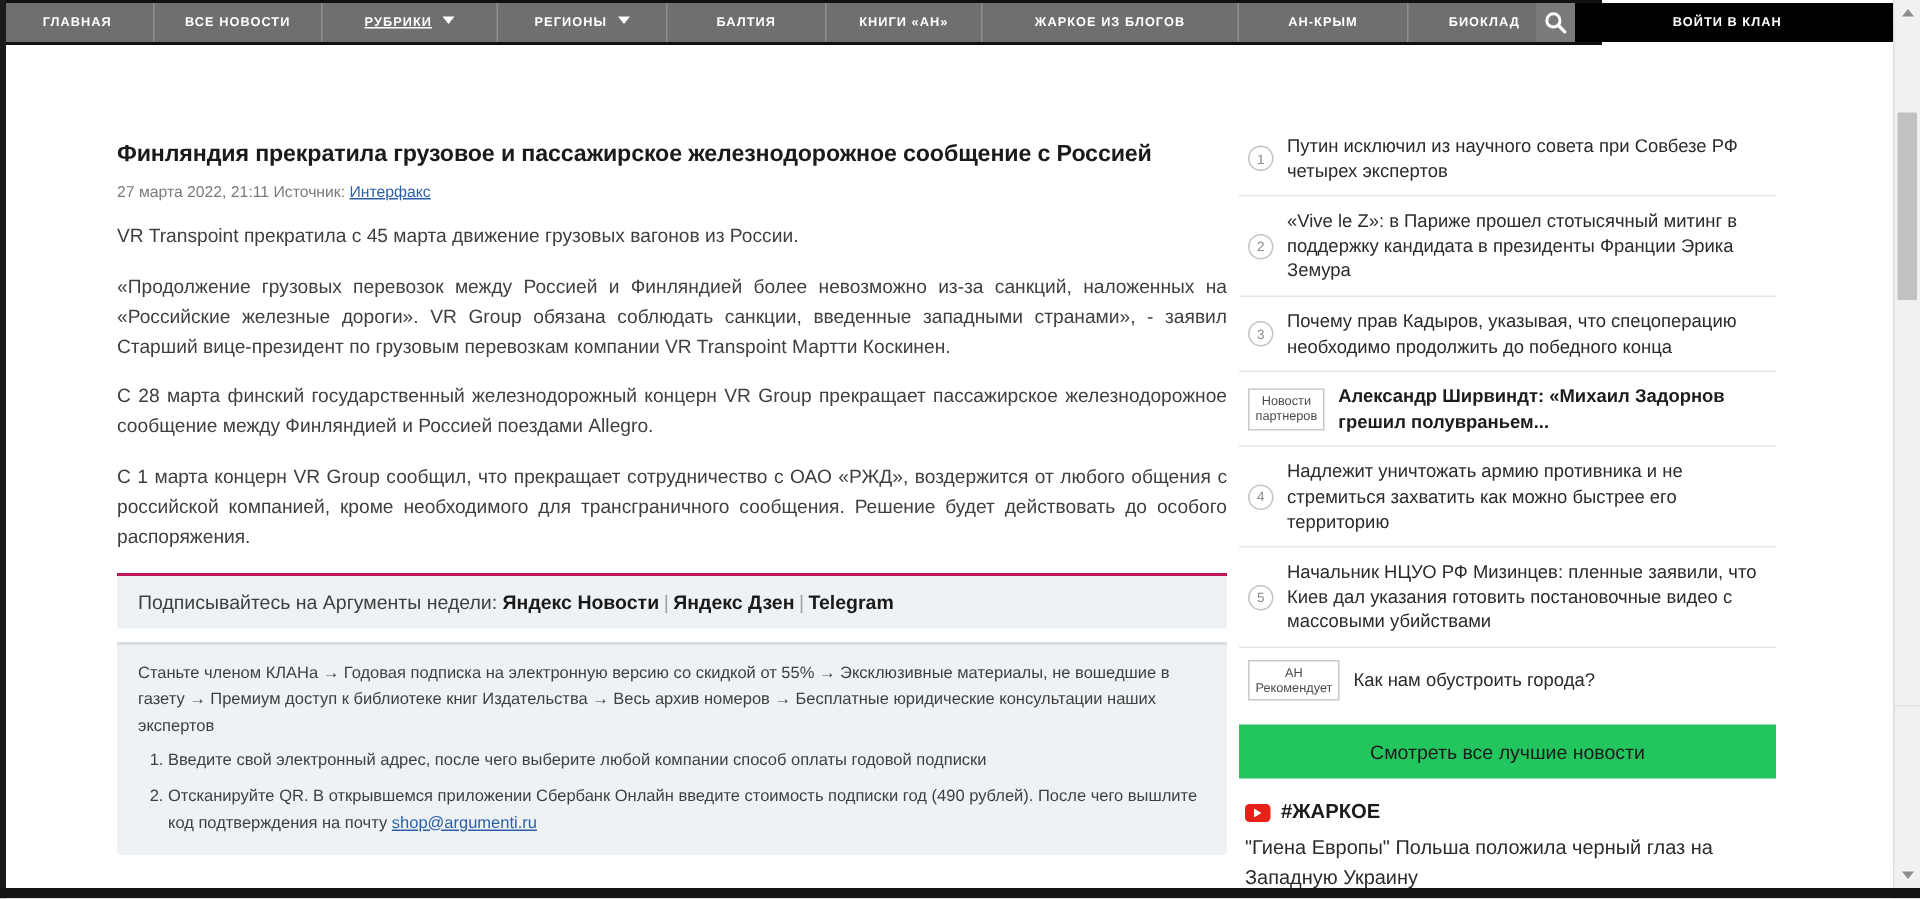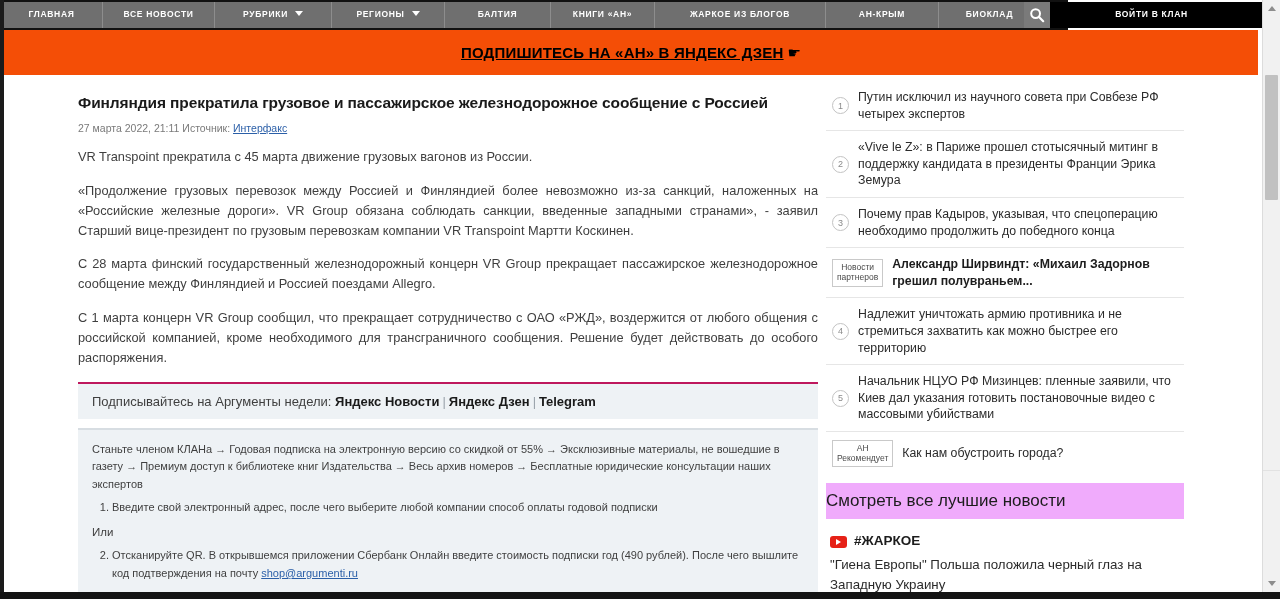--- a/index.html
+++ b/index.html
@@ -31,21 +31,21 @@
     flex: 1 1 auto;
     display:flex; align-items:center; justify-content:center; gap:7px;
     color:#ffffff; font-size:8.5px; font-weight:bold; letter-spacing:.7px;
     border-right:1px solid #8d8d8d;
     text-transform:uppercase; white-space:nowrap;
     padding: 0 4px 3px 4px;
   }
   .nav-item:first-child { border-left:1px solid #8d8d8d; }
   .nav-item.w-home { flex:0 0 103px; }
   .nav-item.w-all  { flex:0 0 112px; }
-  .nav-item.w-rub  { flex:0 0 117px; }
+  .nav-item.w-rub  { flex:0 0 117px;text-decoration:underline; }
   .nav-item.w-reg  { flex:0 0 113px; }
   .nav-item.w-balt { flex:0 0 106px; }
   .nav-item.w-book { flex:0 0 104px; }
   .nav-item.w-blog { flex:0 0 171px; }
   .nav-item.w-krym { flex:0 0 113px; }
   .nav-item.w-bio  { flex:0 0 102px; }
   .nav-item.clan {
     flex:1 1 auto; background:#000000; color:#fff; border-right:none;
   }
   .caret {
@@ -126,23 +126,23 @@
     display:flex; align-items:center; justify-content:center;
   }
   .side-text { font-size:12.3px; color:#2b2b2b; line-height:1.35; }
   .side-text.bold { font-weight:bold; color:#1c1c1c; }
   .tag-box {
     flex:0 0 auto; border:1px solid #c9c9c9; color:#4a4a4a;
     font-size:8.5px; line-height:1.15; text-align:center; padding:3px 4px;
     background:#fff; white-space:nowrap;
   }
   .btn-all {
-    margin-top:8px; background:#f0abfc; color:#1c1c1c;
-    height:36px; display:flex; align-items:center; justify-content:flex-start;
-    font-size:17px;
+    margin-top:8px; background:#22c55e; color:#1c1c1c;
+    height:36px; display:flex; align-items:center; justify-content:center;
+    font-size:13px;
   }
   .yt-block { padding:14px 4px 11px 4px; border-bottom:1px solid #e6e6e6; }
   .yt-row { display:flex; align-items:flex-start; gap:7px; flex-wrap:wrap; }
   .yt-icon {
     flex:0 0 auto; width:17px; height:12px; background:#e62117; border-radius:3px;
     position:relative; margin-top:3px;
   }
   .yt-icon:after {
     content:""; position:absolute; left:6px; top:3px;
     border-left:5px solid #fff; border-top:3px solid transparent; border-bottom:3px solid transparent;
@@ -215,24 +215,20 @@
     <div class="searchbtn">
       <span>
         <svg width="16" height="16" viewBox="0 0 16 16">
           <circle cx="6.6" cy="6.6" r="4.4" fill="none" stroke="#ffffff" stroke-width="2"></circle>
           <line x1="10" y1="10" x2="14.2" y2="14.2" stroke="#ffffff" stroke-width="2.2" stroke-linecap="round"></line>
         </svg>
       </span>
     </div>
   </div>
 
-  <div class="banner">
-    <span class="banner-text">ПОДПИШИТЕСЬ НА «АН» В ЯНДЕКС ДЗЕН</span>
-    <span class="banner-hand">☛</span>
-  </div>
 
   <div class="body-area">
 
     <div class="article">
       <h1 class="art-title">Финляндия прекратила грузовое и пассажирское железнодорожное сообщение с Россией</h1>
       <div class="art-meta">
         <span>27 марта 2022, 21:11</span>
         <span class="src-label">Источник:</span>
         <a href="#">Интерфакс</a>
       </div>
@@ -244,21 +240,20 @@
       <div class="sub-strip">
         <span>Подписывайтесь на Аргументы недели:</span>
         <b>Яндекс Новости</b><span class="sub-sep">|</span><b>Яндекс Дзен</b><span class="sub-sep">|</span><b>Telegram</b>
       </div>
 
       <div class="clan-box">
         <div>Станьте членом КЛАНа → Годовая подписка на электронную версию со скидкой от 55% → Эксклюзивные материалы, не вошедшие в газету → Премиум доступ к библиотеке книг Издательства → Весь архив номеров → Бесплатные юридические консультации наших экспертов</div>
         <ol>
           <li>Введите свой электронный адрес, после чего выберите любой компании способ оплаты годовой подписки</li>
         </ol>
-        <div class="ili">Или</div>
         <ol start="2">
           <li>
             <span>Отсканируйте QR. В открывшемся приложении Сбербанк Онлайн введите стоимость подписки год (490 рублей). После чего вышлите код подтверждения на почту</span>
             <a href="#">shop@argumenti.ru</a>
           </li>
         </ol>
       </div>
     </div>
 
     <div class="sidebar">

